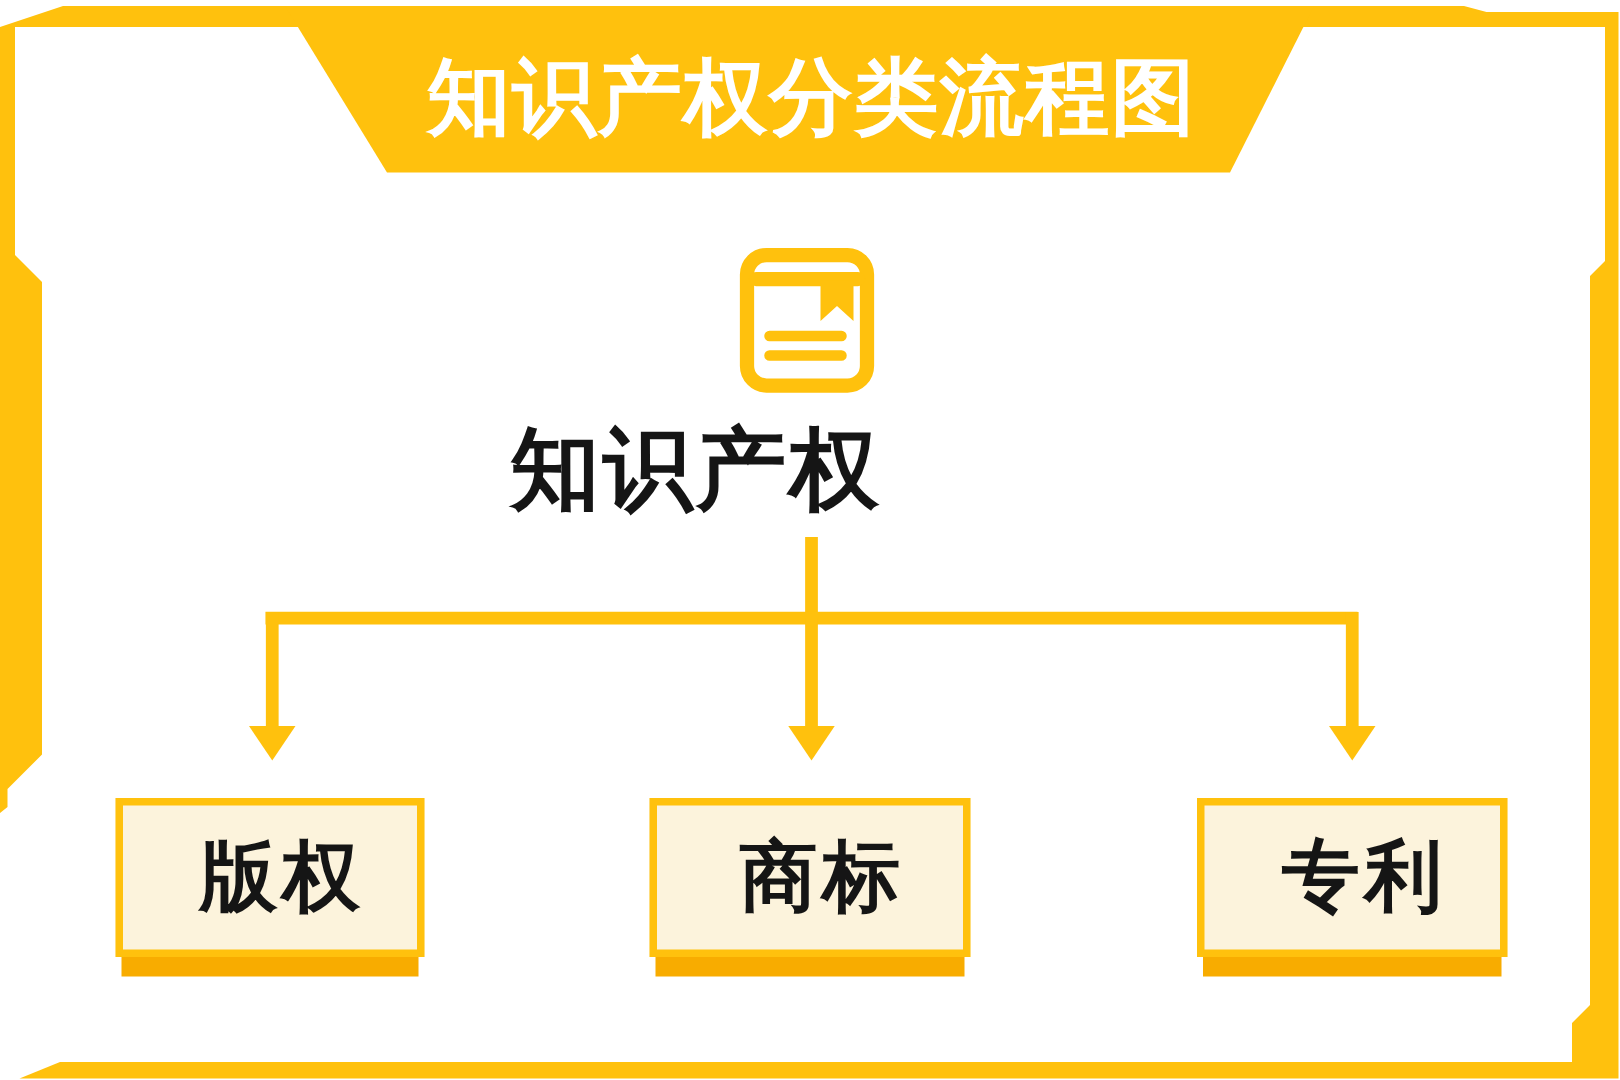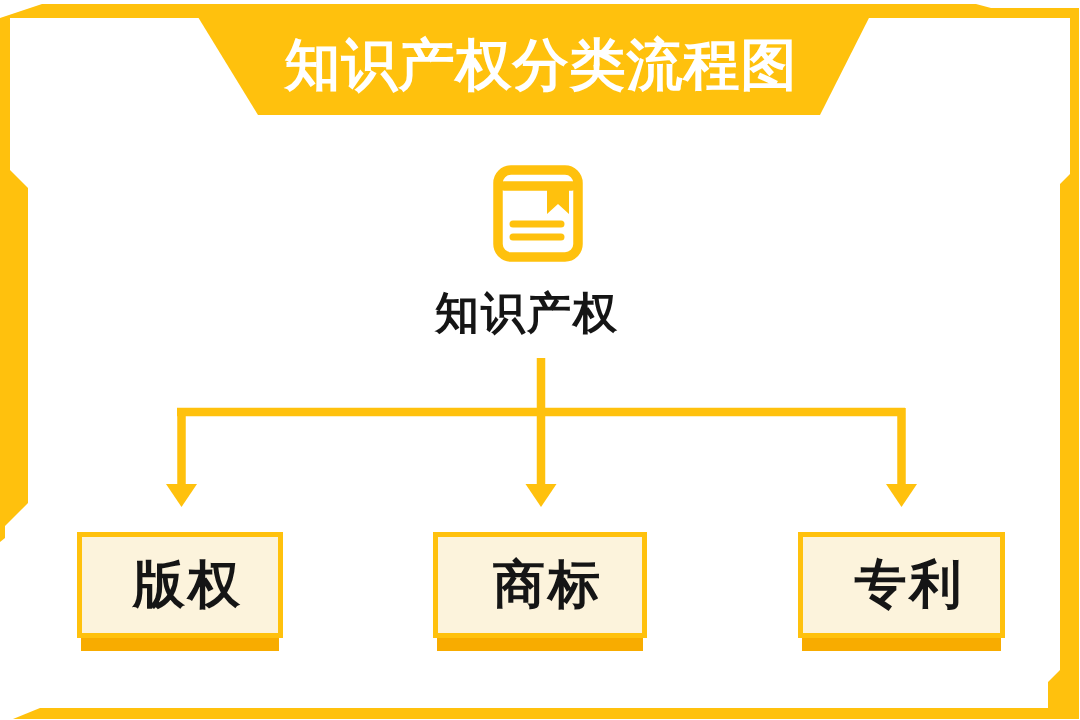--- a/index.html
+++ b/index.html
@@ -24,23 +24,23 @@
   .frame-svg .st{fill:none;stroke:var(--amber);stroke-width:9.5;stroke-linecap:round;stroke-linejoin:round;}
   .frame-svg .st2{fill:none;stroke:var(--amber);stroke-width:7;stroke-linecap:round;}
   .frame-svg .ln{fill:none;stroke:var(--amber);stroke-width:8.5;stroke-linecap:butt;}
   .title{
     position:absolute;left:191px;top:34px;width:700px;height:62px;
     line-height:62px;text-align:center;
     font-size:56px;font-weight:bold;color:var(--title-text);
     letter-spacing:1px;white-space:nowrap;
   }
   .root-label{
-    position:absolute;left:327px;top:282px;width:400px;height:62px;
-    line-height:62px;text-align:center;
-    font-size:44px;font-weight:bold;color:var(--ink);
+    position:absolute;left:340px;top:282px;width:400px;height:62px;
+    line-height:62px;
+    font-size:60px;font-weight:bold;color:var(--ink);
     letter-spacing:2px;white-space:nowrap;
   }
   .node{
     position:absolute;top:532px;height:106px;
     background:var(--cream);
     border:5px solid var(--amber);
     display:flex;align-items:center;justify-content:center;
     font-size:52px;font-weight:bold;color:var(--ink);
     letter-spacing:3px;white-space:nowrap;padding-left:16px;
   }

